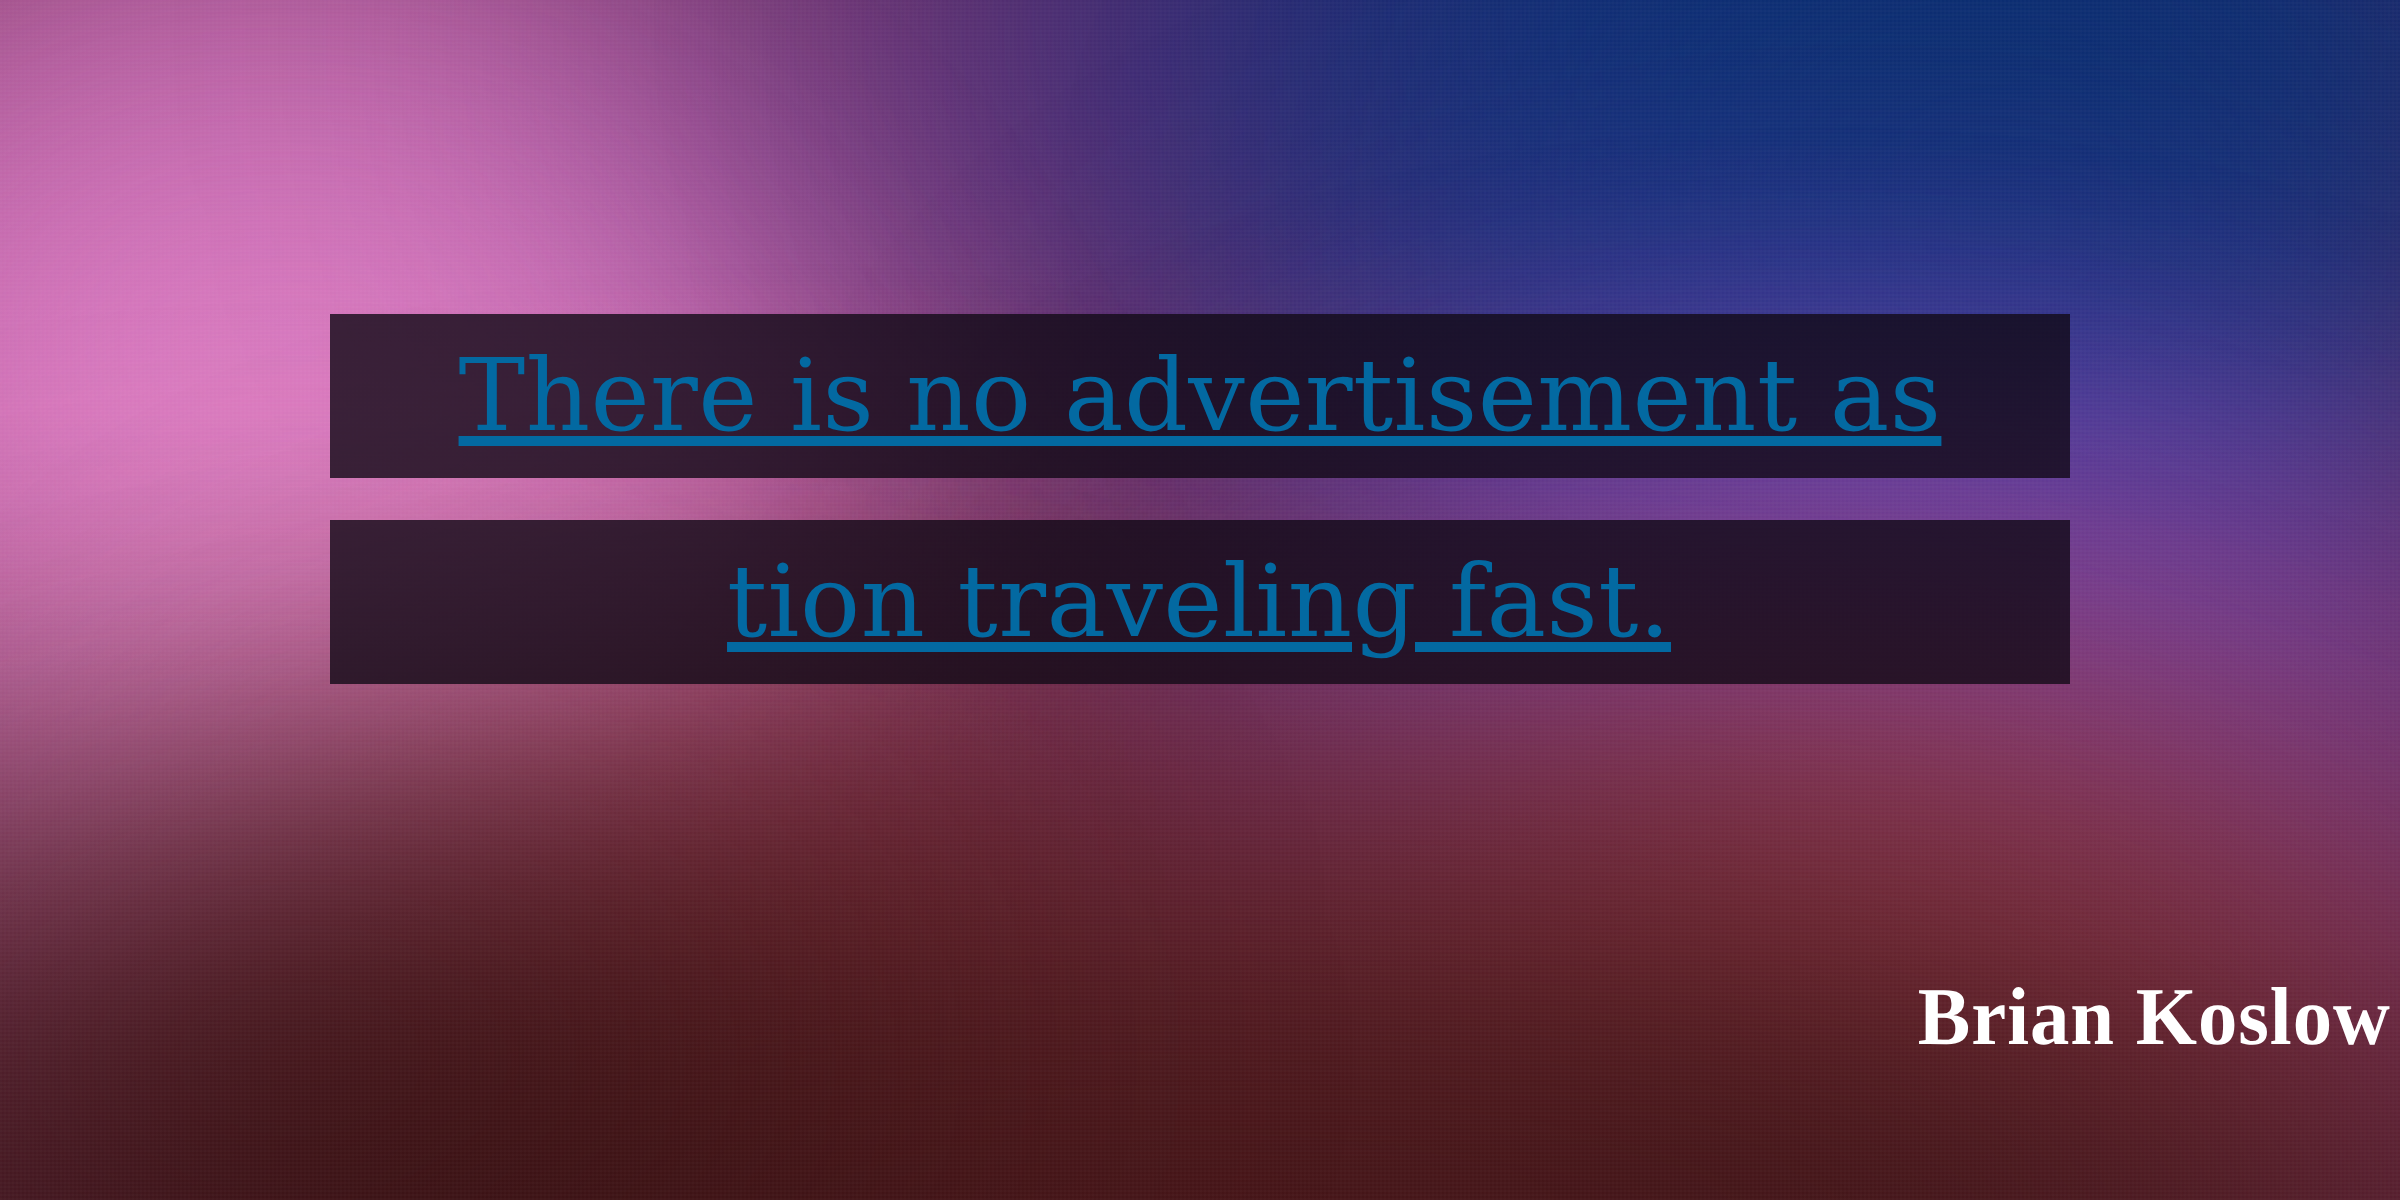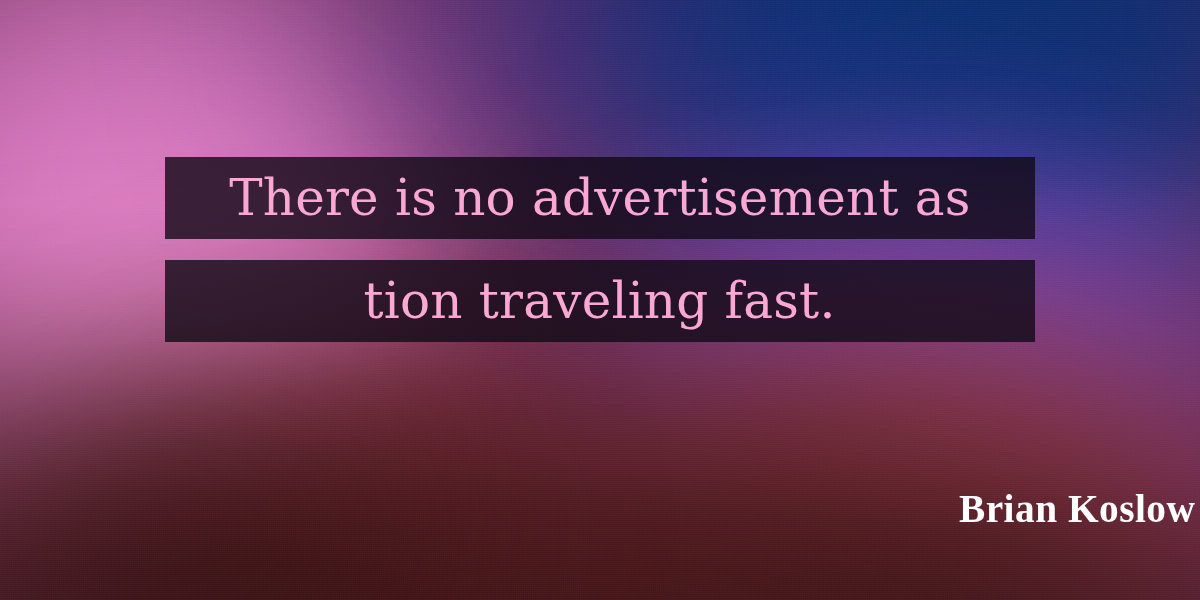--- a/index.html
+++ b/index.html
@@ -115,26 +115,27 @@
     margin-bottom: 21px;
     background: rgba(18, 10, 22, 0.80);
     display: flex;
     align-items: center;
     justify-content: center;
     box-sizing: border-box;
     padding: 0 14px;
   }
   .quote-line:last-child { margin-bottom: 0; padding-left: 13px; }
   .quote-text {
-    color: #f9a8d4;
+    color: #0369a1;
     font-size: 50px;
     line-height: 1;
     font-weight: 400;
     letter-spacing: 0.2px;
     white-space: nowrap;
+    text-decoration: underline;
   }
 
   
   .author {
     position: absolute;
     left: 0;
     right: 0;
     top: 484px;
     text-align: right;
   }

